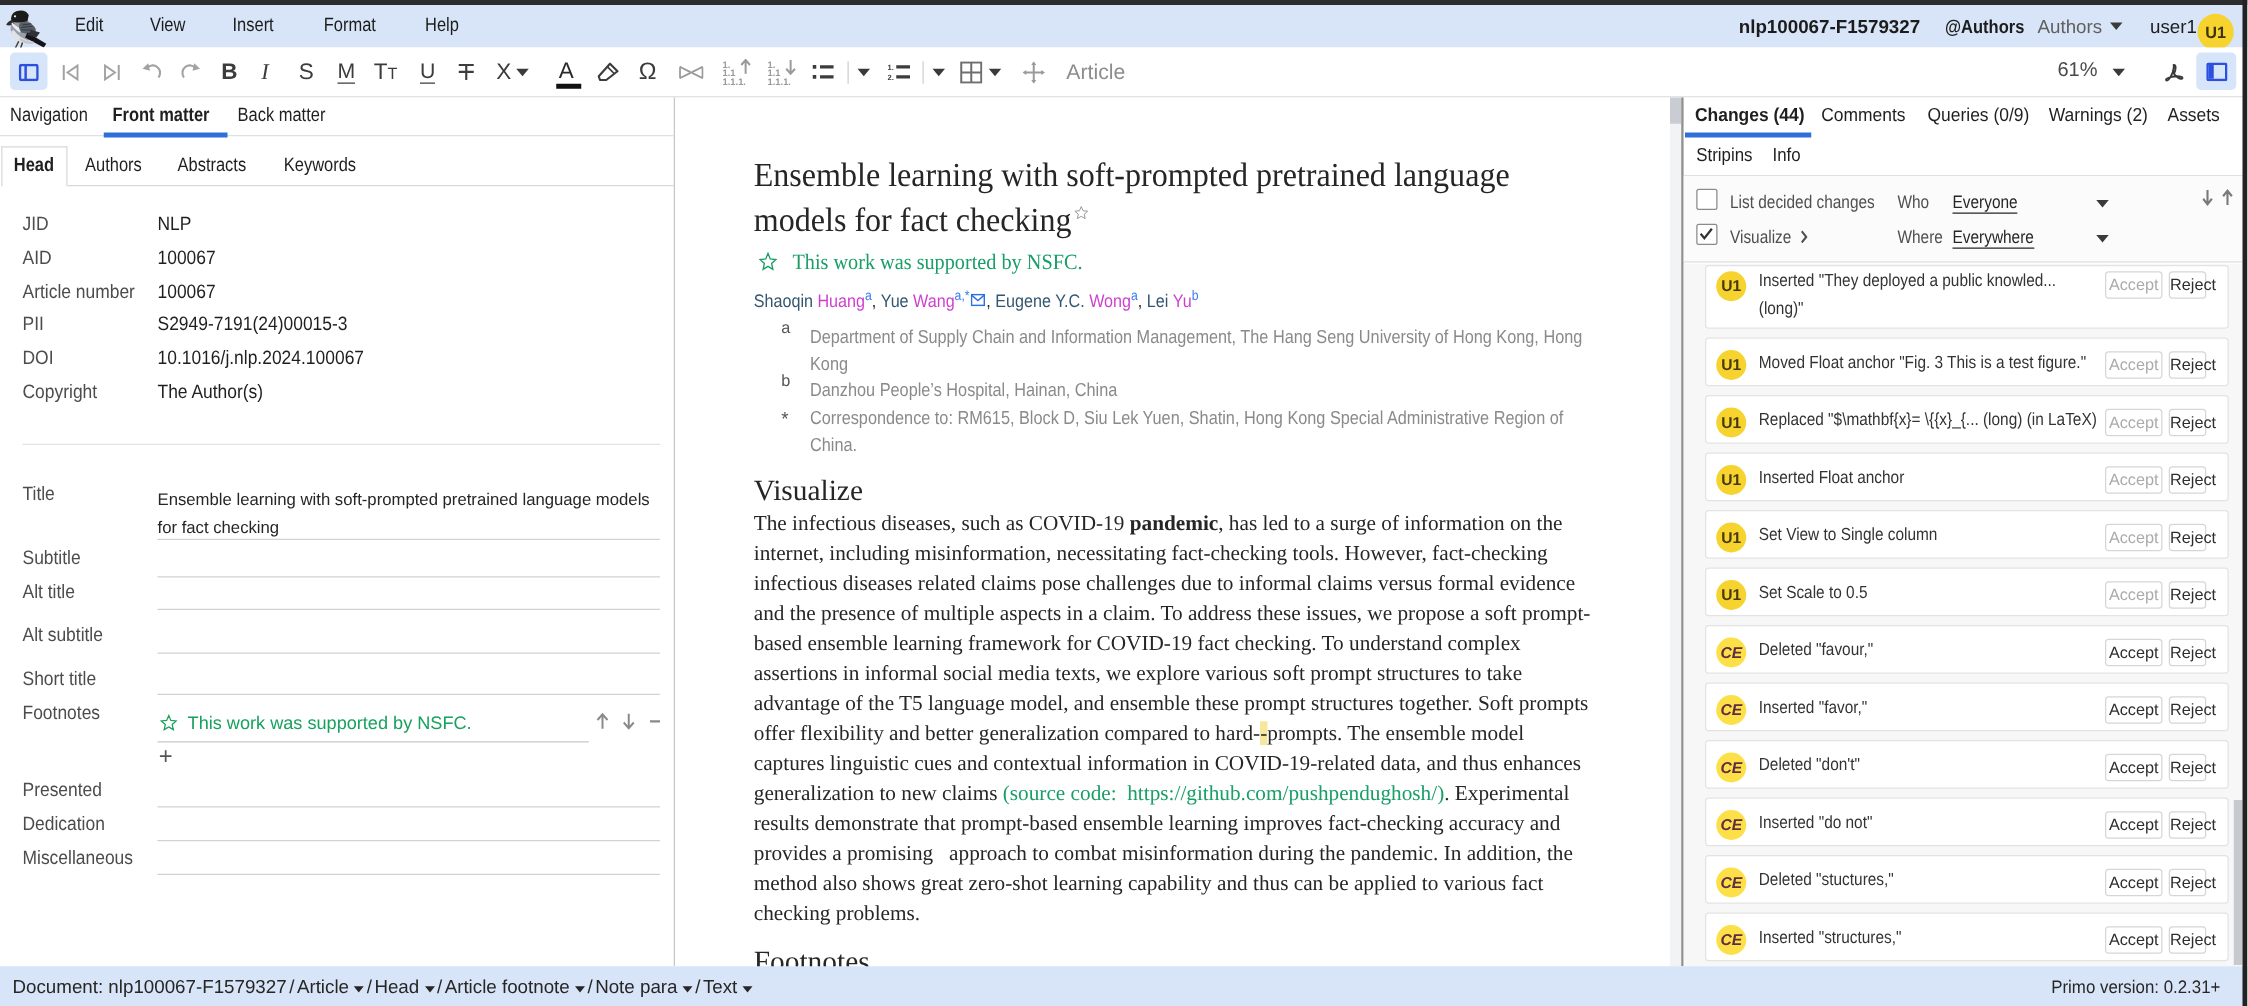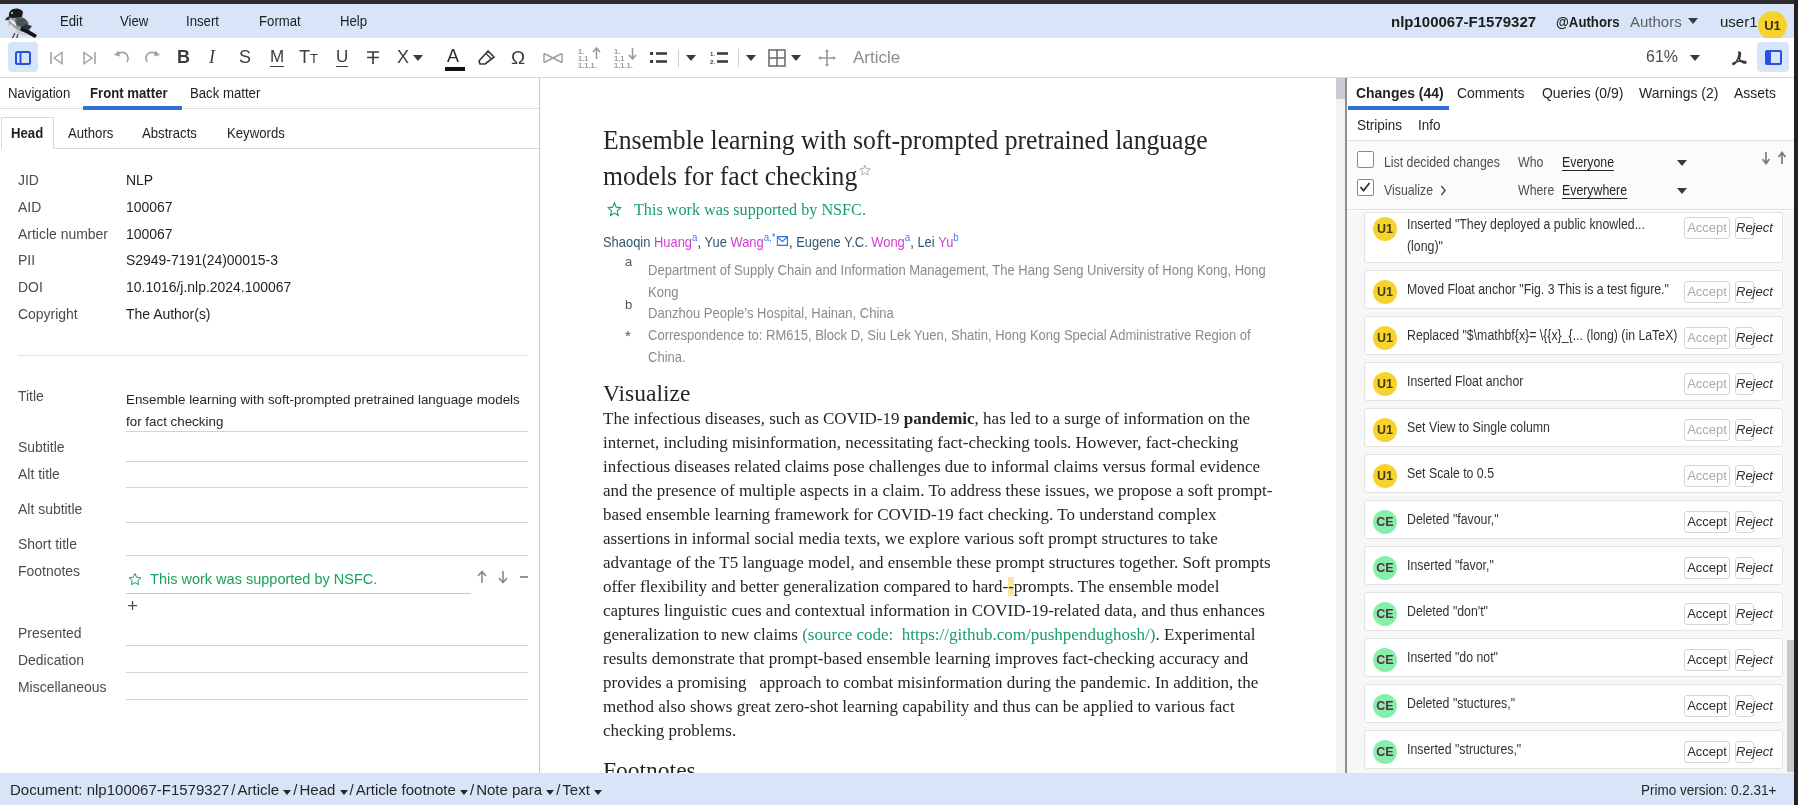--- a/index.html
+++ b/index.html
@@ -7,26 +7,26 @@
     font-family:"Liberation Sans", sans-serif; }
   .abs { position:absolute; }
   #stage { position:relative; width:1798px; height:805px; overflow:hidden; }
   .caret { display:inline-block; width:0; height:0; border-left:5px solid transparent;
     border-right:5px solid transparent; border-top:6px solid #3a3a3a; }
   .card { position:absolute; left:17px; width:419px; height:39px; background:#fff;
     border:1px solid #e3e3e3; border-radius:3px; }
   .av { position:absolute; left:8px; top:9px; width:24px; height:24px; border-radius:50%;
     text-align:center; line-height:24px; font-size:12.5px; font-weight:bold; }
   .u1 { background:#f6d32e; color:#46390b; }
-  .ce { background:#86efac; color:#5f2c42; }
+  .ce { background:#fde047; color:#5f2c42;font-style:italic; }
   .ct { position:absolute; left:42px; top:7px; font-size:14px; color:#333; white-space:nowrap; line-height:22px; transform:scaleX(.88); transform-origin:0 0; }
   .btn { position:absolute; top:9.5px; height:22px; line-height:20px; text-align:center; font-size:13px;
     border:1px solid #d6d6d6; border-radius:3px; background:#fff; color:#2e2e2e; }
   .acc { left:319px; width:46px; }
-  .rej { left:370px; width:19px;font-style:italic; }
+  .rej { left:370px; width:30px; }
   .dis { color:#ababab; }
   .sq85 { transform:scaleX(.85); transform-origin:0 50%; }
   .sq88 { transform:scaleX(.88); transform-origin:0 50%; }
   .sq90 { transform:scaleX(.90); transform-origin:0 50%; }
   .sq93 { transform:scaleX(.93); transform-origin:0 50%; }
 </style>
 </head>
 <body>
 <div id="stage">
 

